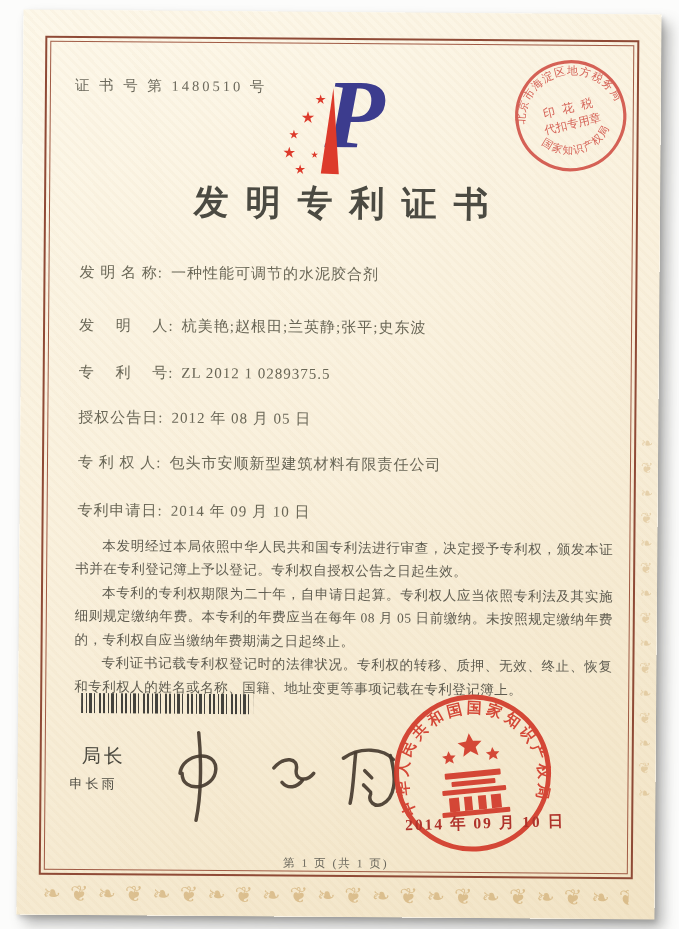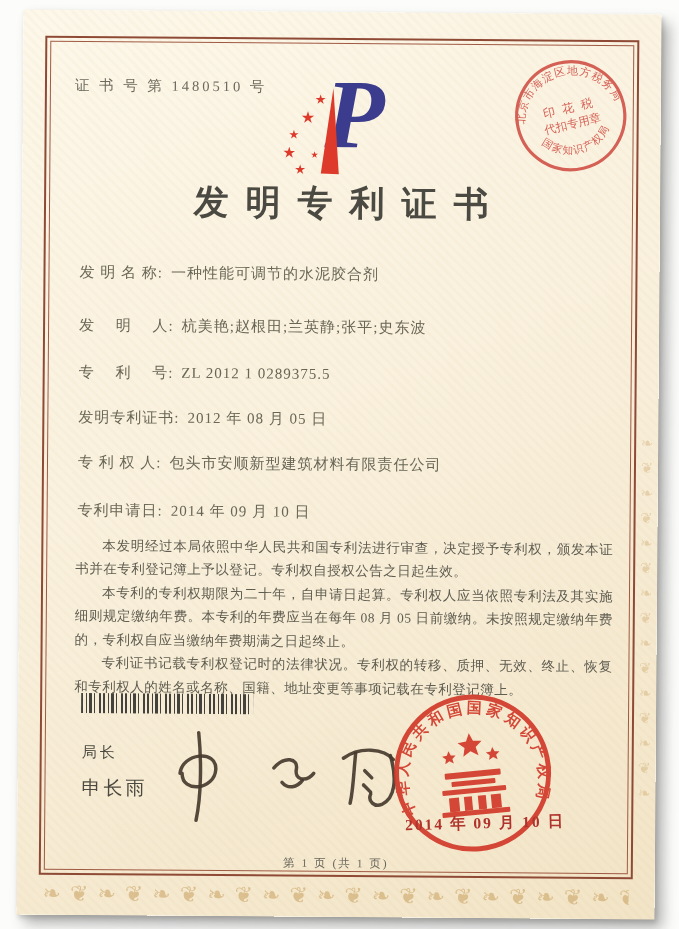--- a/index.html
+++ b/index.html
@@ -90,22 +90,22 @@
   .barcode {
     position:absolute; left:63px; top:683px; width:172px; height:20px; opacity:.88;
     background:repeating-linear-gradient(90deg,
       #2b2b28 0 2px, transparent 2px 5px,
       #2b2b28 5px 6px, transparent 6px 8px,
       #2b2b28 8px 11px, transparent 11px 13px,
       #2b2b28 13px 14px, transparent 14px 18px,
       #2b2b28 18px 20px, transparent 20px 22px);
   }
   
-  .sig-title { position:absolute; left:64px; top:733px; font-size:15px; color:#4c4a40; letter-spacing:3px;text-align:center; }
-  .sig-name  { position:absolute; left:64px; top:765px; font-size:19px; color:#4c4a40; letter-spacing:3px; }
+  .sig-title { position:absolute; left:64px; top:733px; font-size:19px; color:#4c4a40; letter-spacing:3px;text-align:center; }
+  .sig-name  { position:absolute; left:52px; top:765px; font-size:13px; color:#4c4a40; letter-spacing:3px; }
   .signature-svg { position:absolute; left:138px; top:708px; width:255px; height:105px; }
   .signature-svg path { stroke:#463b2f; stroke-width:3.4; fill:none;
     stroke-linecap:round; stroke-linejoin:round; opacity:.92; }
   
   .seal {
     position:absolute; left:371px; top:676px; width:168px; height:168px;
     transform:rotate(-6deg); opacity:.93;
   }
   .seal text { fill:#d23b2b; font-family:"Liberation Sans", sans-serif; }
   .seal-date {
@@ -165,21 +165,21 @@
   <div class="field-row f0">
     <span class="field-label">发 明 名 称:</span><span class="field-value">一种性能可调节的水泥胶合剂</span>
   </div>
   <div class="field-row f1">
     <span class="field-label">发　 明 　人:</span><span class="field-value">杭美艳;赵根田;兰英静;张平;史东波</span>
   </div>
   <div class="field-row f2">
     <span class="field-label">专　 利 　号:</span><span class="field-value">ZL 2012 1 0289375.5</span>
   </div>
   <div class="field-row f3">
-    <span class="field-label">发明专利证书:</span><span class="field-value">2012 年 08 月 05 日</span>
+    <span class="field-label">授权公告日:</span><span class="field-value">2012 年 08 月 05 日</span>
   </div>
   <div class="field-row f4">
     <span class="field-label">专 利 权 人:</span><span class="field-value">包头市安顺新型建筑材料有限责任公司</span>
   </div>
   <div class="field-row f5">
     <span class="field-label">专利申请日:</span><span class="field-value">2014 年 09 月 10 日</span>
   </div>
 
   <div class="body-text">
     <p>本发明经过本局依照中华人民共和国专利法进行审查，决定授予专利权，颁发本证书并在专利登记簿上予以登记。专利权自授权公告之日起生效。</p>

